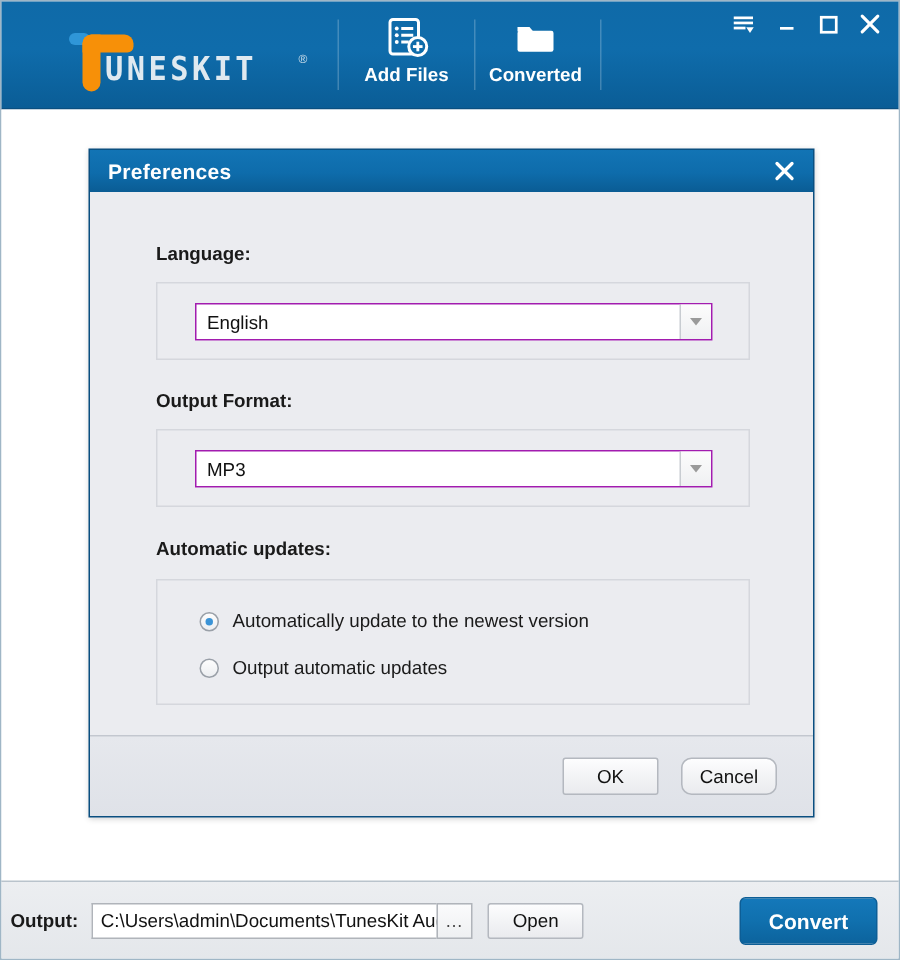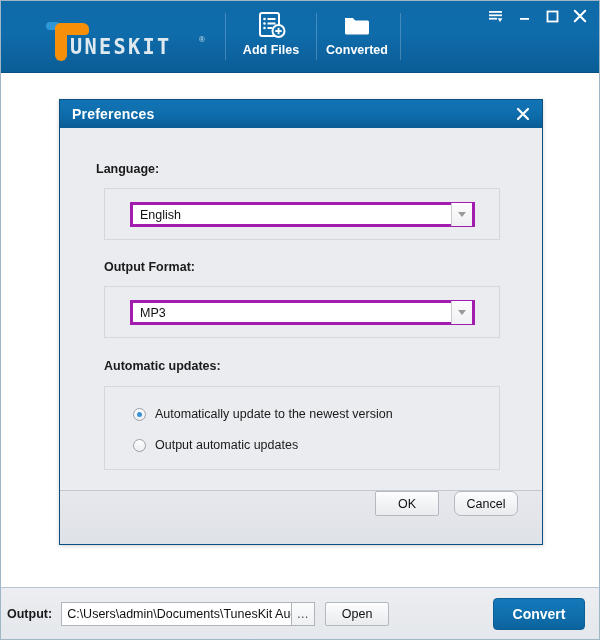--- a/index.html
+++ b/index.html
@@ -194,21 +194,21 @@
     background: #ebecf0;
     padding: 0 44px;
     box-sizing: border-box;
   }
   #pref-footer {
     flex: 0 0 auto;
     height: 53px;
     border-top: 1px solid #c3c7cf;
     background: linear-gradient(to bottom, #e6e8ed 0%, #dfe2e8 100%);
     display: flex;
-    align-items: flex-start;
+    align-items: center;
     justify-content: flex-end;
     padding-right: 24px;
     gap: 15px;
   }
 
   .field-label {
     font-size: 12.5px;
     font-weight: bold;
     color: #1a1a1a;
     margin: 0;
@@ -218,21 +218,21 @@
     border: 1px solid #d5d7dd;
     background: #ebecf0;
     box-sizing: border-box;
   }
 
   
   .combo {
     position: relative;
     height: 25px;
     background: #ffffff;
-    border: 3px solid #a21caf;
+    border: 1px solid #a21caf;
     box-sizing: border-box;
     display: flex;
     align-items: center;
     cursor: pointer;
   }
   .combo-value {
     font-size: 12.5px;
     color: #111111;
     padding-left: 7px;
     flex: 1 1 auto;
@@ -464,21 +464,21 @@
         <span id="pref-title">Preferences</span>
         <div id="pref-close">
           <svg width="14" height="14" viewBox="0 0 14 14">
             <path d="M2 2 L12 12 M12 2 L2 12" stroke="#ffffff" stroke-width="2.2" stroke-linecap="round"></path>
           </svg>
         </div>
       </div>
 
       <div id="pref-body">
 
-        <div style="position:absolute; left:36px; top:34px;" class="field-label">Language:</div>
+        <div style="position:absolute; left:44px; top:34px;" class="field-label">Language:</div>
         <div class="group-box" style="position:absolute; left:44px; top:60px; width:396px; height:52px;">
           <div class="combo" style="position:absolute; left:25px; top:13px; width:345px;">
             <span class="combo-value">English</span>
             <span class="combo-arrow">
                 <i></i>
               </span>
           </div>
         </div>
 
         <div style="position:absolute; left:44px; top:132px;" class="field-label">Output Format:</div>

